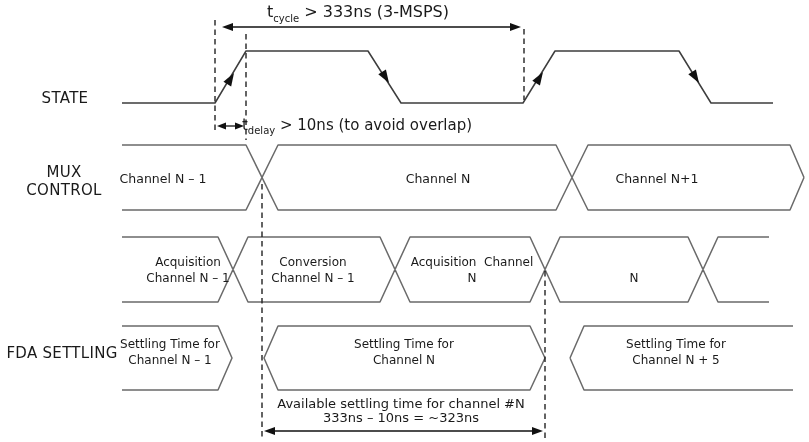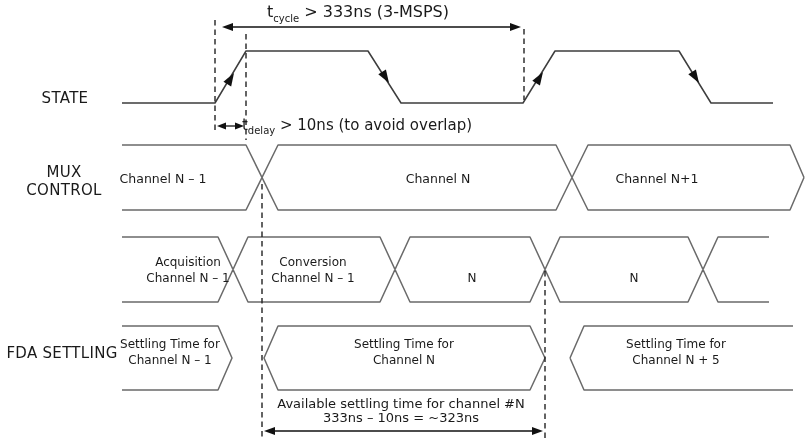--- a/index.html
+++ b/index.html
@@ -81,21 +81,21 @@
   <div class="lbl ann" style="left:358px; top:13px;"><span>t</span><sub>cycle</sub><span> &gt; 333ns (3-MSPS)</span></div>
 
   <div class="lbl ann2" style="left:357px; top:126px;"><span>t</span><sub>delay</sub><span> &gt; 10ns (to avoid overlap)</span></div>
 
   <div class="lbl buslbl" style="left:163px; top:178px;">Channel N – 1</div>
   <div class="lbl buslbl" style="left:438px; top:178px;">Channel N</div>
   <div class="lbl buslbl" style="left:657px; top:178px;">Channel N+1</div>
 
   <div class="lbl seglbl" style="left:172px; top:270px;margin-left:16px;"><span>Acquisition</span><br><span>Channel N – 1</span></div>
   <div class="lbl seglbl" style="left:313px; top:270px;"><span>Conversion</span><br><span>Channel N – 1</span></div>
-  <div class="lbl seglbl" style="left:472px; top:270px;"><br><span>N</span></div>
+  <div class="lbl seglbl" style="left:472px; top:270px;"><span>Acquisition  Channel</span><br><span>N</span></div>
   <div class="lbl seglbl" style="left:634px; top:270px;"><br><span>N</span></div>
 
   <div class="lbl seglbl" style="left:170px; top:352px;"><span>Settling Time for</span><br><span>Channel N – 1</span></div>
   <div class="lbl seglbl" style="left:404px; top:352px;"><span>Settling Time for</span><br><span>Channel N</span></div>
   <div class="lbl seglbl" style="left:676px; top:352px;"><span>Settling Time for</span><br><span>Channel N + 5</span></div>
 
   <div class="lbl note" style="left:401px; top:411px;"><span>Available settling time for channel #N</span><br><span>333ns – 10ns = ~323ns</span></div>
 
 </div>
 

